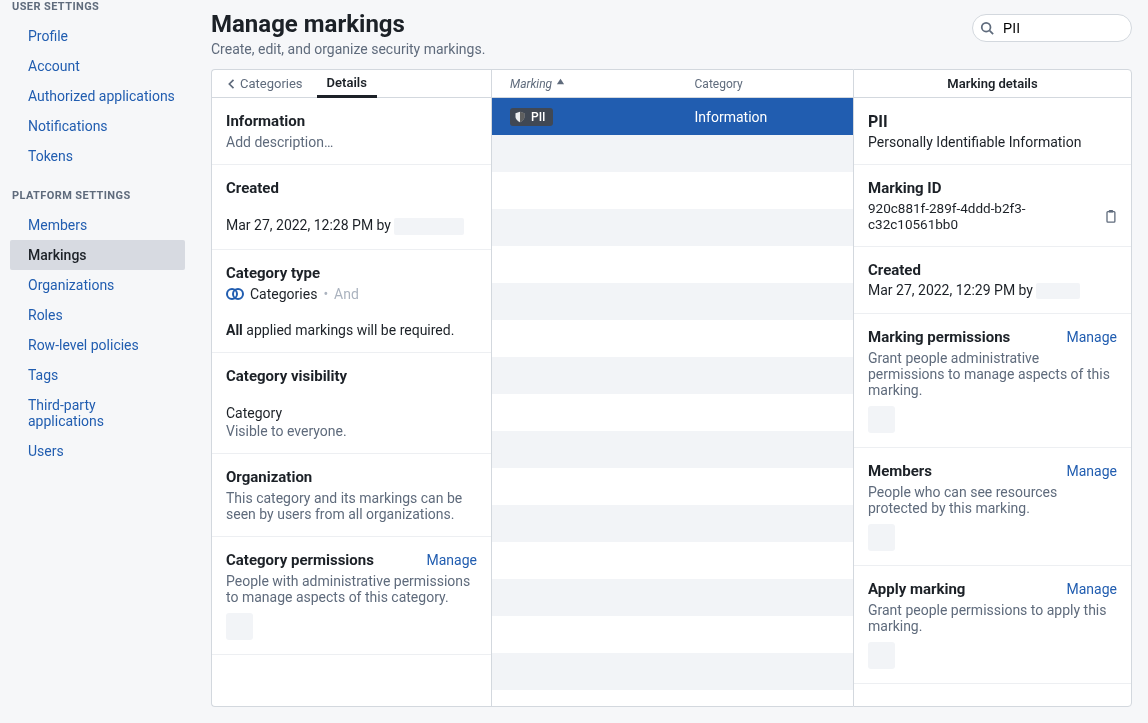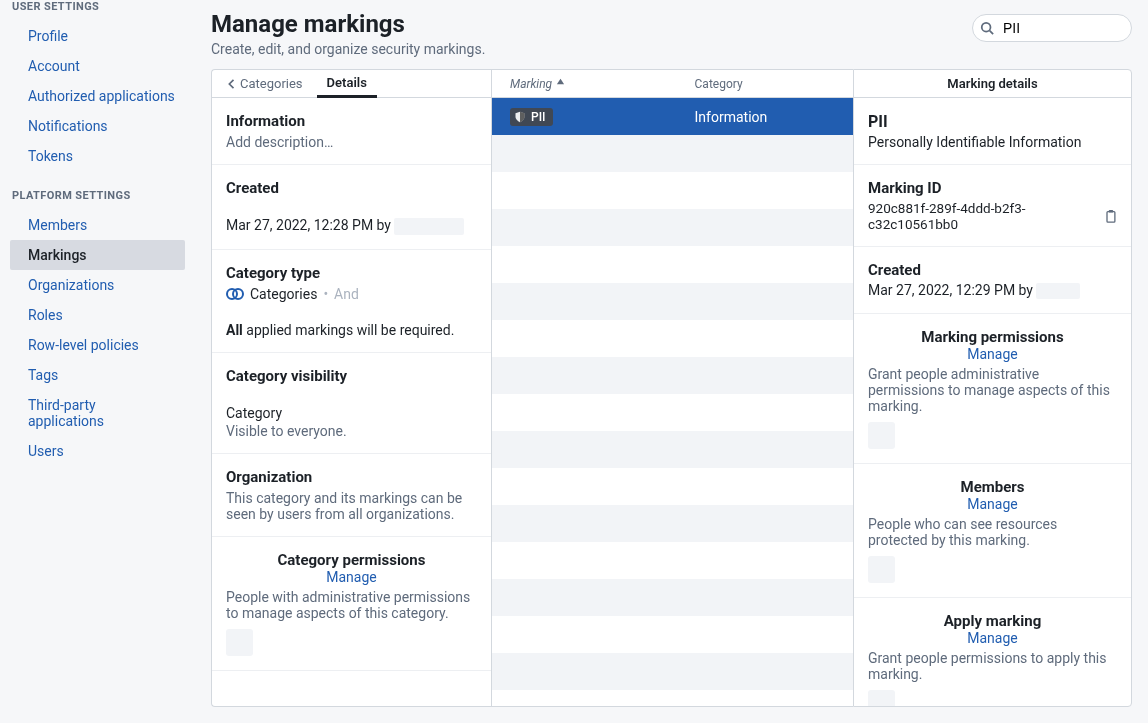--- a/index.html
+++ b/index.html
@@ -153,21 +153,20 @@
     .section-sub {
       color: #5f6b7c;
       font-size: 14px;
     }
     .section .note { font-size:14px; color:#1c2127; margin-top:20px;}
     .section-row-head{
       display:flex;
       justify-content:space-between;
       align-items:center;
       margin-bottom:4px;
-      flex-direction:column;
     }
     .link-btn { color:#215db0; cursor:pointer; font-size:14px;}
     .avatar-placeholder{
       width:27px;height:27px;background:#f2f4f7;border-radius:3px;margin-top:8px;
     }
     .chip-row{display:flex;align-items:center;gap:6px;margin:4px 0;}
     .chip-row .muted{color:#abb3bf;}
     
     
     .mid-header{

